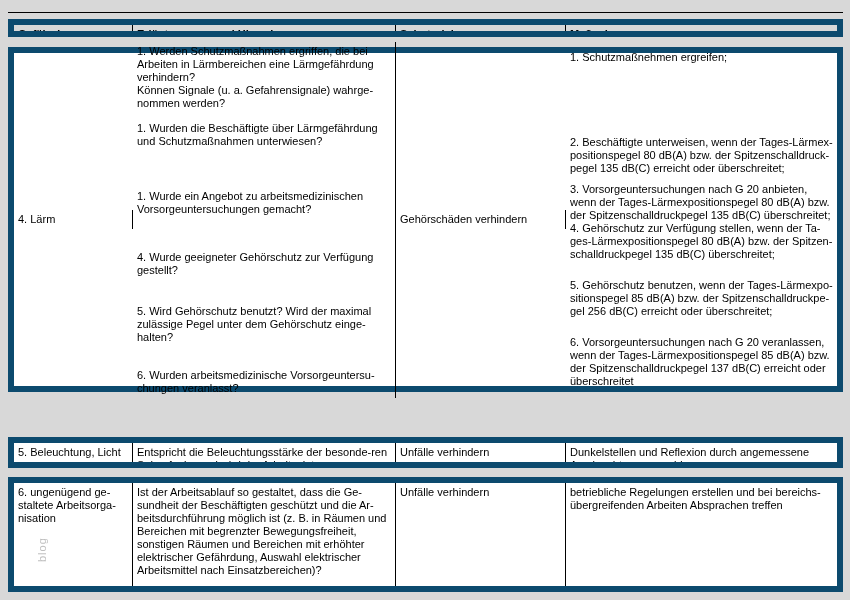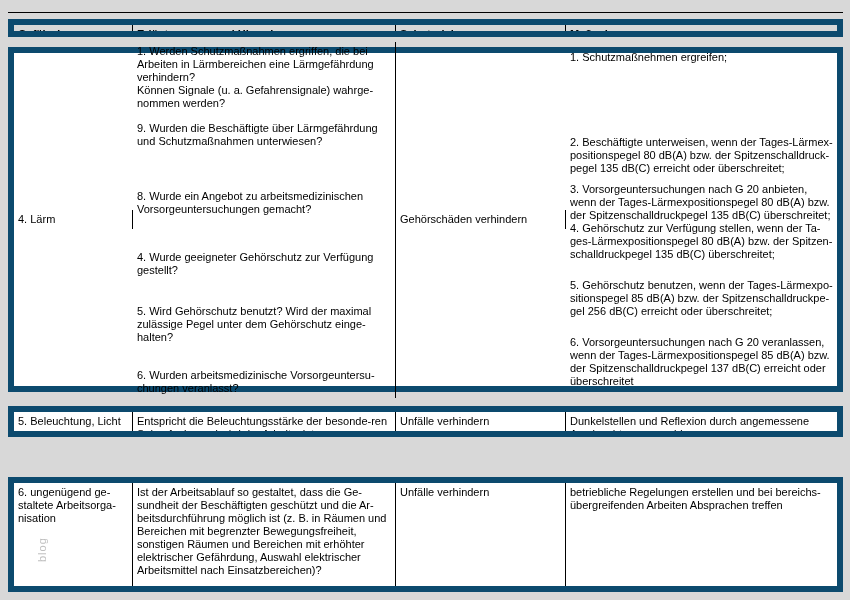--- a/index.html
+++ b/index.html
@@ -13,21 +13,21 @@
   .top-rule { position:absolute; left:8px; top:12px; width:835px; height:1px; background:#000; }
   .tbl { position:absolute; left:8px; width:835px; display:flex; border:6px solid #0c4a6e; background:#fff; }
   .header-tbl { top:19px; height:18px; background:#d8d8d8; font-weight:bold; }
   .cell { border-right:1px solid #000; padding:3px 4px 3px 4px; overflow:hidden; }
   .cell:last-child { border-right:none; }
   .c1 { flex:0 0 119px; width:119px; }
   .c2 { flex:0 0 263px; width:263px; }
   .c3 { flex:0 0 170px; width:170px; }
   .c4 { flex:1 1 auto; }
   .row1 { top:47px;  height:345px;align-items:center; }
-  .row2 { top:406px; height:31px; }
+  .row2 { top:437px; height:31px; }
   .row3 { top:477px; height:115px; }
   
   .g1 { margin-top:12px; }
   .g2 { margin-top:42px; }
   .g3 { margin-top:35px; }
   .g4 { margin-top:28px; }
   .g5 { margin-top:25px; }
   
   .h1 { margin-top:72px; }
   .h2 { margin-top:8px; }
@@ -54,22 +54,22 @@
     <div class="cell c4">Maßnahmen</div>
   </div>
 
   <div class="tbl row1">
     <div class="cell c1">
       <p>4. Lärm</p>
     </div>
     <div class="cell c2">
       <p>1. Werden Schutzmaßnahmen ergriffen, die bei Arbeiten in Lärmbereichen eine Lärmgefährdung verhindern?</p>
       <p>Können Signale (u. a. Gefahrensignale) wahrge-nommen werden?</p>
-      <p class="g1">9. Wurden die Beschäftigte über Lärmgefährdung und Schutzmaßnahmen unterwiesen?</p>
-      <p class="g2">8. Wurde ein Angebot zu arbeitsmedizinischen Vorsorgeuntersuchungen gemacht?</p>
+      <p class="g1">1. Wurden die Beschäftigte über Lärmgefährdung und Schutzmaßnahmen unterwiesen?</p>
+      <p class="g2">1. Wurde ein Angebot zu arbeitsmedizinischen Vorsorgeuntersuchungen gemacht?</p>
       <p class="g3">4. Wurde geeigneter Gehörschutz zur Verfügung gestellt?</p>
       <p class="g4">5. Wird Gehörschutz benutzt? Wird der maximal zulässige Pegel unter dem Gehörschutz einge-halten?</p>
       <p class="g5">6. Wurden arbeitsmedizinische Vorsorgeuntersu-chungen veranlasst?</p>
     </div>
     <div class="cell c3">
       <p>Gehörschäden verhindern</p>
     </div>
     <div class="cell c4">
       <p>1. Schutzmaßnehmen ergreifen;</p>
       <p class="h1">2. Beschäftigte unterweisen, wenn der Tages-Lärmex-positionspegel 80 dB(A) bzw. der Spitzenschalldruck-pegel 135 dB(C) erreicht oder überschreitet;</p>

